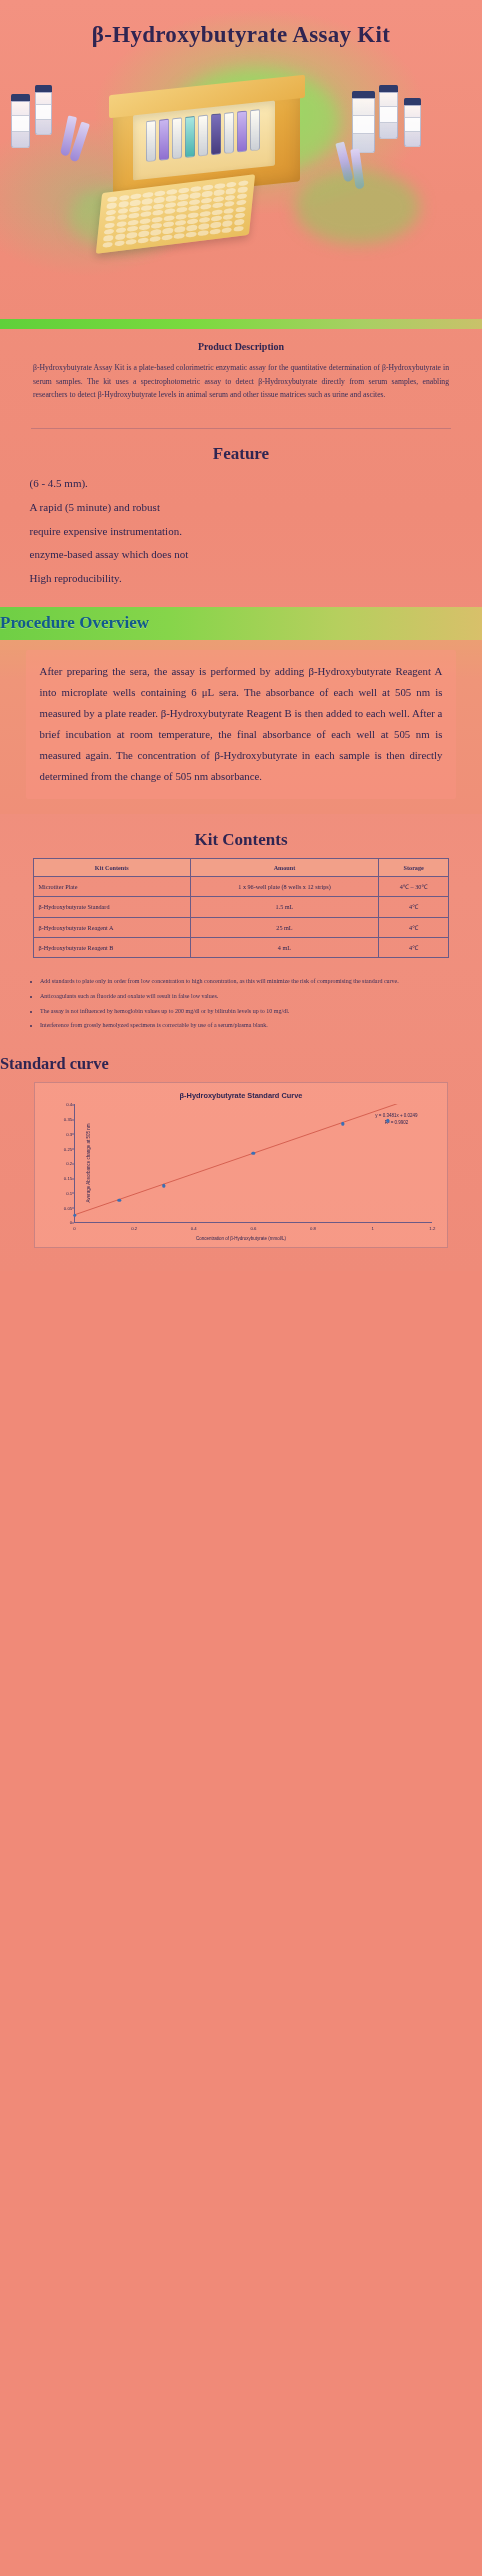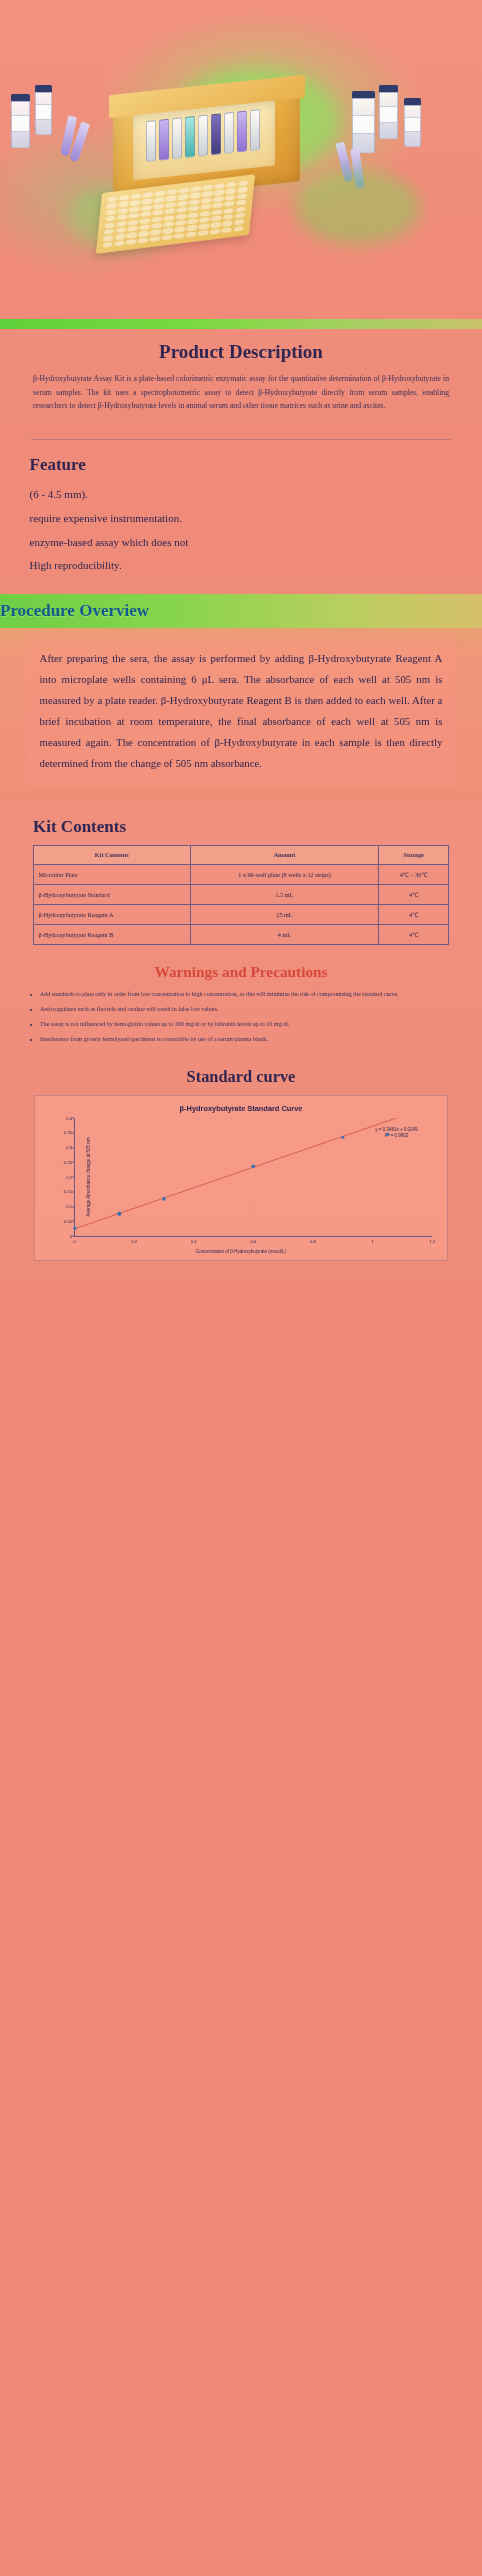--- a/index.html
+++ b/index.html
@@ -152,41 +152,41 @@
   }
   .gb1 { left: 170px; top: 68px; width: 170px; height: 108px; }
   .gb2 { left: 295px; top: 170px; width: 125px; height: 74px; background: rgba(100,230,80,0.38); }
   .gb3 { left: 68px; top: 187px; width: 113px; height: 62px; background: rgba(110,235,95,0.30); }
   .hero-bottom-bar {
     position: absolute; left:0; right:0; bottom: 0;
     height: 10.2px;
     background: linear-gradient(90deg,#5fd03a 0%, #7ada3f 40%, #a8cf63 75%, #c9c16a 100%);
   }
   h2.sect-title {
-    text-align: left;
+    text-align: center;
     font-size: 17px;
     font-weight: bold;
     margin: 12.5px 0 8px;
     font-family: "Liberation Serif", serif;
     color: #2f2552;
   }
   h2.on-green {
     background: linear-gradient(90deg,#6fcf45 0%, #86d54a 35%, #b6cf5e 70%, #d8c06a 100%);
     color: #125a8c;
     padding: 6.8px 0;
     margin: 0 0 10.2px;
     font-size: 17px;
     text-shadow: 0 0.6px 0 rgba(255,255,255,0.25);
   }
 
   
   .desc-wrap { padding: 5.7px 33px 13.6px; }
   .desc-title {
     text-align: center;
-    font-size: 19px;
+    font-size: 10px;
     font-weight: bold;
     margin: 6.8px 0 9px;
     color: #2f2552;
   }
   .desc-body {
     font-size: 7.7px;
     line-height: 1.75;
     text-align: justify;
     color: #3a2f5b;
   }
@@ -257,21 +257,20 @@
   .warn-list { padding: 0 40px 9px; }
   .warn-list li {
     font-size: 6px;
     line-height: 1.6;
     margin-bottom: 5.1px;
     color: #3a2f5b;
   }
 
   
   .curve-title {
-    text-align: center;
     font-size: 16.4px;
     font-weight: bold;
     margin: 5.7px 0 8px;
     color: #2f2552;
   }
   .chart-card {
     margin: 0 34px 23px;
     background: rgba(255,170,150,0.45);
     border: 0.6px solid rgba(120,90,120,0.35);
     padding: 8px 9px 5.7px;
@@ -356,20 +355,21 @@
     width: 100%; height: 100%;
     pointer-events: none;
   }
 </style>
 </head>
 <body>
 
 <div class="page">
 
   <div class="hero">
+    <div class="hero-title">β-Hydroxybutyrate Assay Kit</div>
 
     <div class="green-blob gb1"></div>
     <div class="green-blob gb2"></div>
     <div class="green-blob gb3"></div>
 
     <div class="bottle b1">
         <div class="cap"></div>
         <div class="body"></div>
         <div class="label"></div>
       </div>
@@ -521,20 +521,21 @@
 
   <div class="desc-wrap">
     <div class="desc-title">Product Description</div>
     <div class="desc-body">β-Hydroxybutyrate Assay Kit is a plate-based colorimetric enzymatic assay for the quantitative determination of β-Hydroxybutyrate in serum samples. The kit uses a spectrophotometric assay to detect β-Hydroxybutyrate directly from serum samples, enabling researchers to detect β-Hydroxybutyrate levels in animal serum and other tissue matrices such as urine and ascites.</div>
   </div>
   <div class="hr-soft"></div>
 
   <div class="feature-wrap">
     <h2 class="sect-title">Feature</h2>
     <div class="feature-line">(6 - 4.5 mm).</div>
+    <div class="feature-line">A rapid (5 minute) and robust</div>
     <div class="feature-line">require expensive instrumentation.</div>
     <div class="feature-line">enzyme-based assay which does not</div>
     <div class="feature-line">High reproducibility.</div>
   </div>
 
   <div class="proc-band">
     <h2 class="on-green">Procedure Overview</h2>
     <div class="proc-card">
       <div class="proc-text">After preparing the sera, the assay is performed by adding β-Hydroxybutyrate Reagent A into microplate wells containing 6 μL sera. The absorbance of each well at 505 nm is measured by a plate reader. β-Hydroxybutyrate Reagent B is then added to each well. After a brief incubation at room temperature, the final absorbance of each well at 505 nm is measured again. The concentration of β-Hydroxybutyrate in each sample is then directly determined from the change of 505 nm absorbance.</div>
     </div>
@@ -569,21 +570,20 @@
         <tr>
           <td>β-Hydroxybutyrate Reagent B</td>
           <td class="c">4 mL</td>
           <td class="c">4℃</td>
         </tr>
       </tbody>
     </table>
   </div>
 
   <div>
-    <div class="warn-title">Warnings and Precautions</div>
     <ul class="warn-list">
       <li>Add standards to plate only in order from low concentration to high concentration, as this will minimize the risk of compromising the standard curve.</li>
       <li>Anticoagulants such as fluoride and oxalate will result in false low values.</li>
       <li>The assay is not influenced by hemoglobin values up to 200 mg/dl or by bilirubin levels up to 10 mg/dl.</li>
       <li>Interference from grossly hemolyzed specimens is correctable by use of a serum/plasma blank.</li>
     </ul>
   </div>
 
   <div>
     <div class="curve-title">Standard curve</div>

